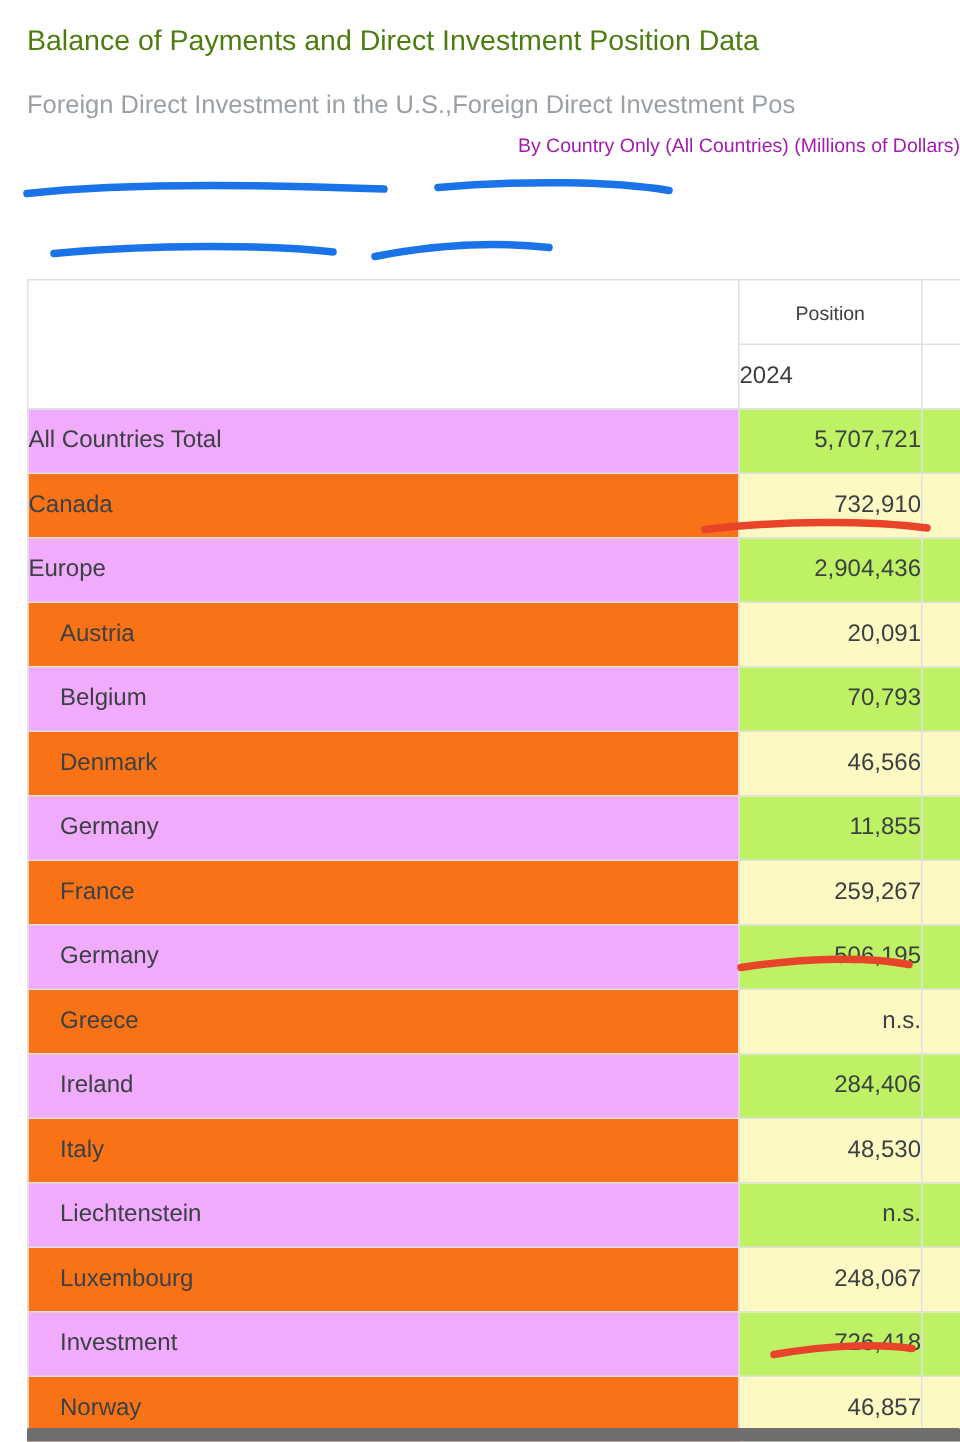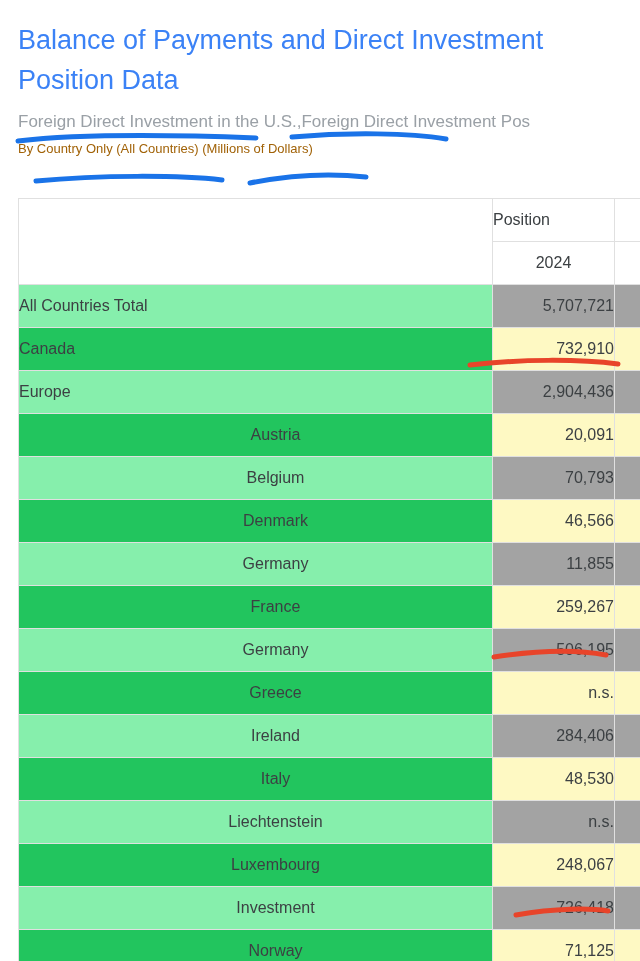--- a/index.html
+++ b/index.html
@@ -16,41 +16,42 @@
     -webkit-font-smoothing: antialiased;
   }
   .page {
     position: relative;
     width: 640px;
     height: 961px;
     box-sizing: border-box;
     padding: 0;
   }
   .title {
-    font-size: 27px;
+    font-size: 19px;
     line-height: 40px;
-    color: #3b82f6;
+    color: #4d7c0f;
     font-weight: 400;
-    margin: 20px 0 0 18px;
+    margin: 8px 0 0 18px;
     width: 600px;
   }
   .subtitle {
     font-size: 17px;
     line-height: 24px;
     color: #9aa0a6;
     margin: 10px 0 0 18px;
     white-space: nowrap;
     overflow: hidden;
     width: 624px;
   }
   .subnote {
     font-size: 13px;
     line-height: 18px;
-    color: #a16207;
+    color: #a21caf;
     margin: 6px 0 0 18px;
+    text-align: right;
   }
   .table-wrap {
     position: absolute;
     left: 18px;
     top: 178px;
     width: 622px;
   }
   table.data {
     border-collapse: collapse;
     width: 700px;
@@ -64,56 +65,55 @@
   }
   .col-label { width: 474px; }
   .col-val { width: 122px; }
   .hdr-blank {
     height: 84px;
     background: #ffffff;
     border-right: 1px solid #e0e0e0;
   }
   .hdr-pos {
     height: 42px;
+    text-align: center;
+    font-size: 13px;
+    font-weight: 700;
+    color: #3c4043;
+    background: #ffffff;
+  }
+  .hdr-year {
+    height: 42px;
     text-align: left;
     font-size: 16px;
     font-weight: 700;
     color: #3c4043;
     background: #ffffff;
   }
-  .hdr-year {
-    height: 42px;
-    text-align: center;
+  td.lbl {
+    height: 42px;
+    padding-left: 14px;
+    color: #3c4043;
     font-size: 16px;
-    font-weight: 700;
-    color: #3c4043;
-    background: #ffffff;
-  }
-  td.lbl {
-    height: 42px;
-    padding-left: 14px;
-    color: #3c4043;
-    font-size: 16px;
-    background: #86efac;
+    background: #f0abfc;
     white-space: nowrap;
   }
   td.lbl.indent {
-    padding-left: 40px;
-    text-align: center;
+    padding-left: 21px;
   }
   td.val {
     height: 42px;
     padding-right: 12px;
     text-align: right;
     color: #3c4043;
     font-size: 16px;
-    background: #a3a3a3;
+    background: #bef264;
     white-space: nowrap;
   }
-  tr.alt td.lbl { background: #22c55e; }
+  tr.alt td.lbl { background: #f97316; }
   tr.alt td.val { background: #fef9c3; }
   .footer-bar {
     position: absolute;
     left: 18px;
     top: 944px;
     width: 622px;
     height: 11px;
     background: #6e6e6e;
     border-radius: 1px;
   }
@@ -223,21 +223,21 @@
           <td class="val">248,067</td>
           <td class="val"></td>
         </tr>
         <tr>
           <td class="lbl indent">Investment</td>
           <td class="val">726,418</td>
           <td class="val"></td>
         </tr>
         <tr class="alt">
           <td class="lbl indent">Norway</td>
-          <td class="val">71,125</td>
+          <td class="val">46,857</td>
           <td class="val"></td>
         </tr>
       </tbody>
     </table>
   </div>
 
   <div class="footer-bar"></div>
 
   <svg class="ann-svg" viewBox="0 0 640 961">
     <g>

